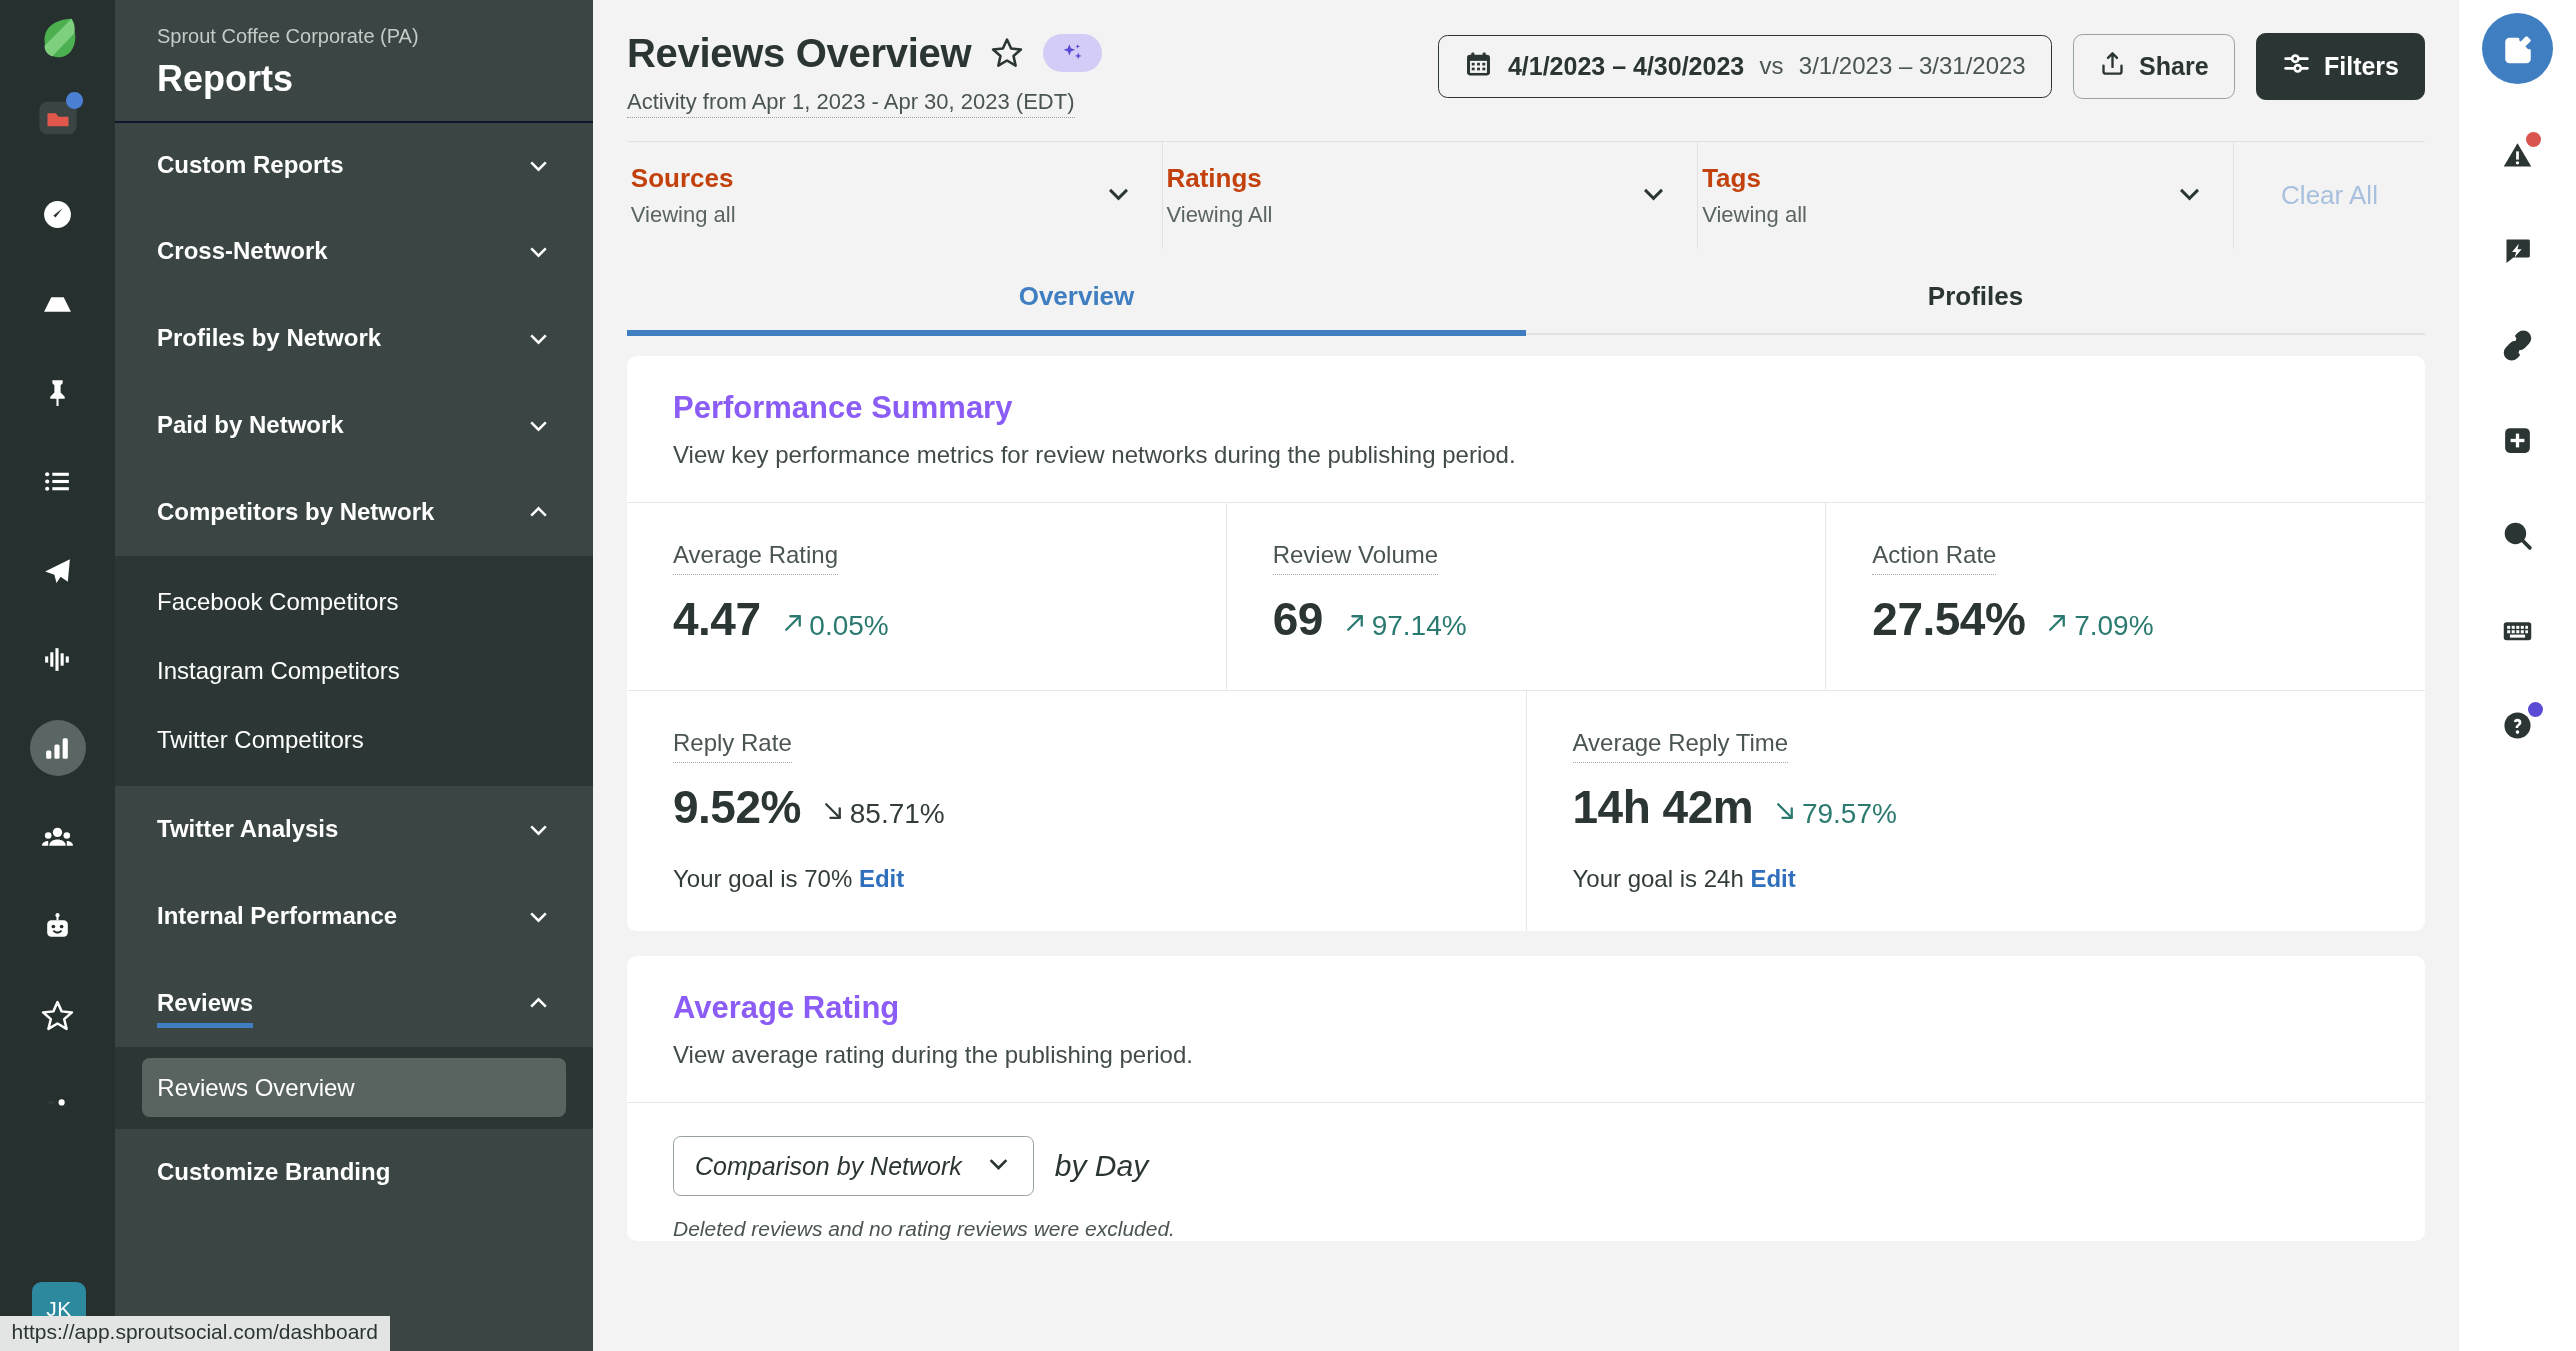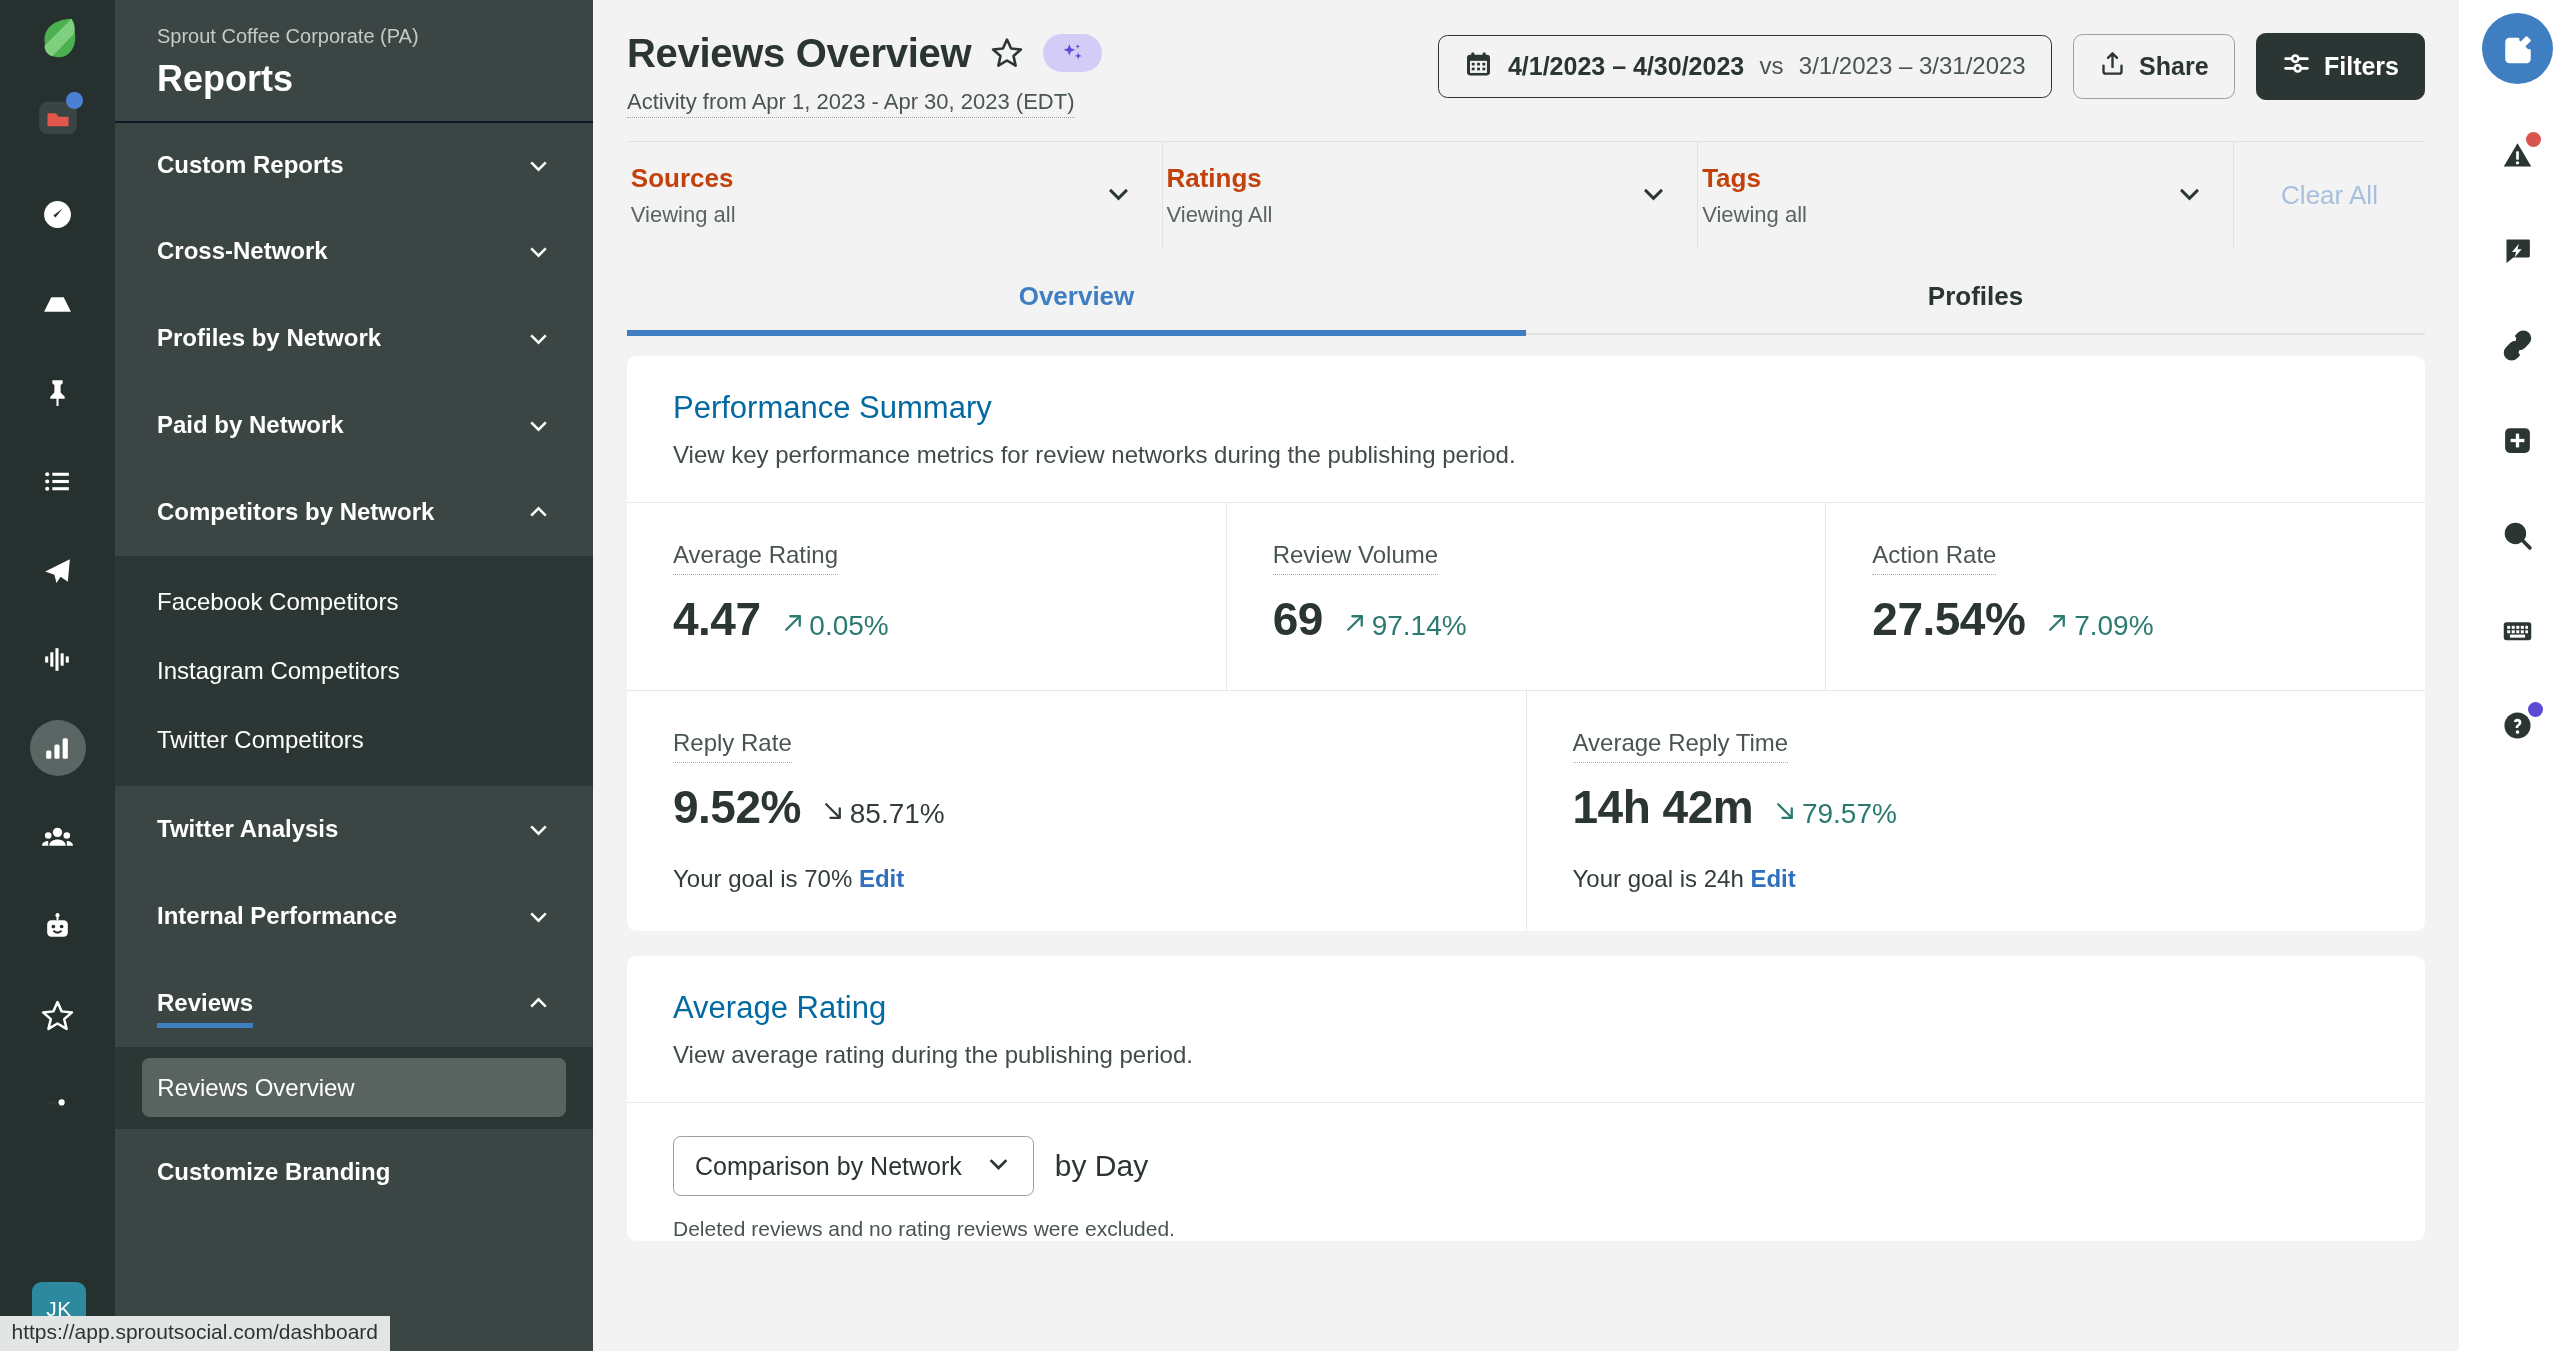--- a/index.html
+++ b/index.html
@@ -140,41 +140,41 @@
   .tab.active { color: #3f7fc1; }
   .tab.active::after {
     content: ""; position: absolute; left: 0; right: 0; bottom: -2.9px;
     height: 5.7px; background: #3f7fc1;
   }
 
   
   .content { flex: 1; overflow: hidden; padding: 21px 34px 0 34px; }
   .card { background: #ffffff; border-radius: 9.6px; margin-bottom: 25px; }
   .card-head { padding: 34px 46px 33px 46px; }
-  .card-title { font-size: 31px; font-weight: normal; color: #0369a1; margin-bottom: 15.3px; }
+  .card-title { font-size: 31px; font-weight: bold; color: #8b5cf6; margin-bottom: 15.3px; }
   .card-desc { font-size: 24px; color: #414c4a; }
   .metric-row { display: flex; border-top: 1px solid #e6e8e7; }
   .metric-cell { flex: 1; padding: 38px 46px 44px 46px; border-right: 1px solid #e6e8e7; }
   .metric-cell:last-child { border-right: none; }
   .metric-row.row2 .metric-cell { padding-bottom: 38px; }
   .metric-label {
     font-size: 24px; color: #4a5553; display: inline-block;
     border-bottom: 1.9px dotted #a6aead; padding-bottom: 4.8px; margin-bottom: 17px; cursor: default;
   }
   .metric-value-row { display: flex; align-items: baseline; gap: 20px; }
   .metric-value { font-size: 46px; font-weight: bold; color: #2b3533; letter-spacing: -0.5px; }
   .metric-delta { font-size: 28px; display: flex; align-items: center; gap: 3.8px; }
   .metric-delta.up { color: #2b7a70; }
   .metric-delta.down-good { color: #2b7a70; }
   .metric-delta.down-bad { color: #323c3a; }
   .metric-delta svg { width: 25px; height: 25px; }
   .metric-goal { font-size: 24px; color: #323c3a; margin-top: 31px; }
   .metric-goal a { color: #2f6fbc; text-decoration: none; font-weight: bold; cursor: pointer; }
 
-  .chart-controls { border-top: 1px solid #e6e8e7; padding: 33px 46px 0 46px; }
+  .chart-controls { border-top: 1px solid #e6e8e7; padding: 33px 46px 0 46px; font-style: italic; }
   .ctrl-row { display: flex; align-items: center; gap: 21px; }
   .select-pill {
     display: flex; align-items: center; gap: 23px; border: 1.9px solid #98a2a0;
     border-radius: 7.7px; padding: 12.4px 21px; font-size: 25px; color: #2b3533; cursor: pointer;
   }
   .select-pill svg { width: 27px; height: 27px; stroke: #2b3533; fill: none; stroke-width: 2.4; }
   .ctrl-by { font-size: 30px; color: #2b3533; }
   .chart-note { font-size: 21px; color: #4a5553; margin-top: 21px; }
 
   

